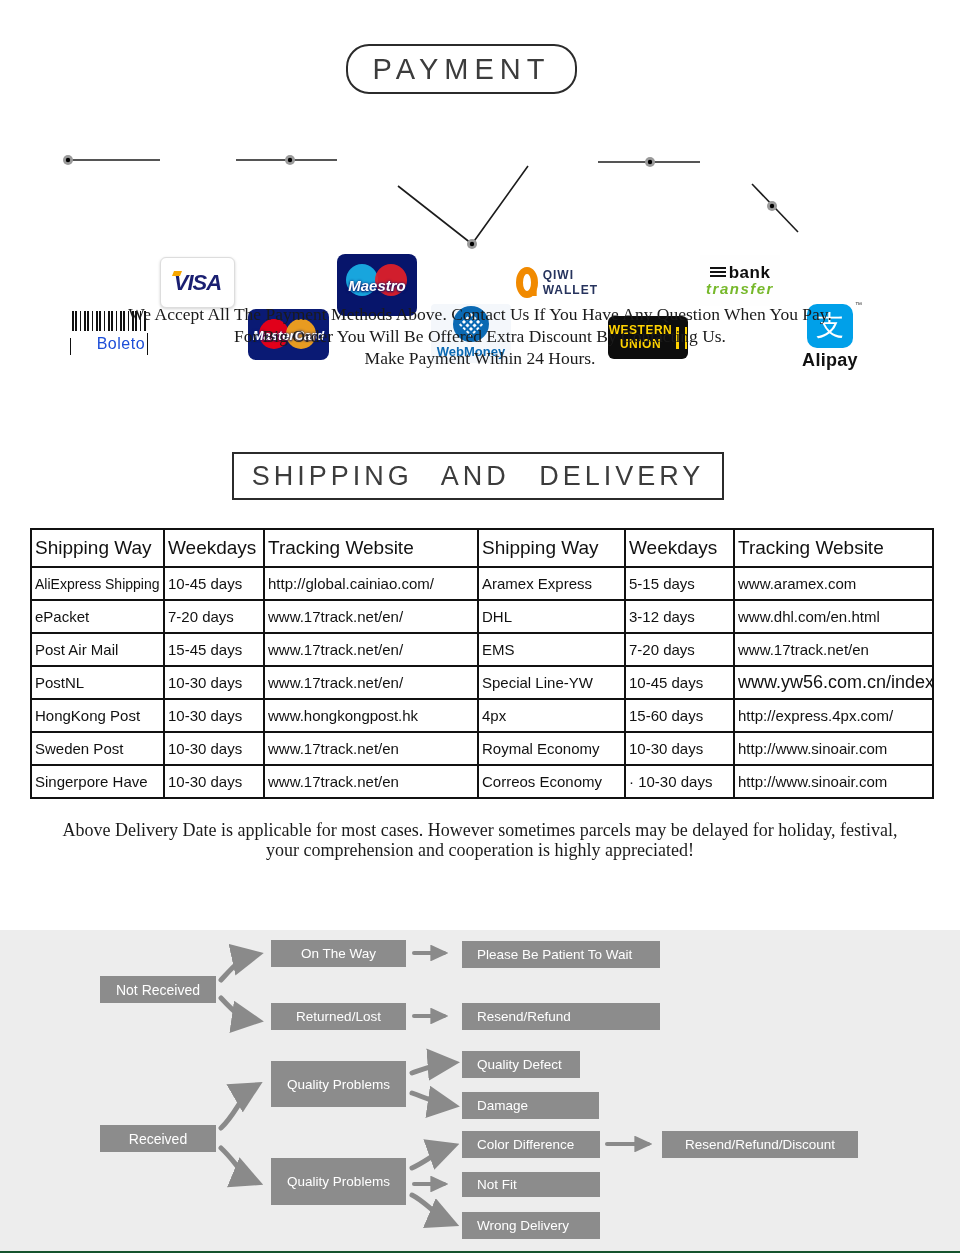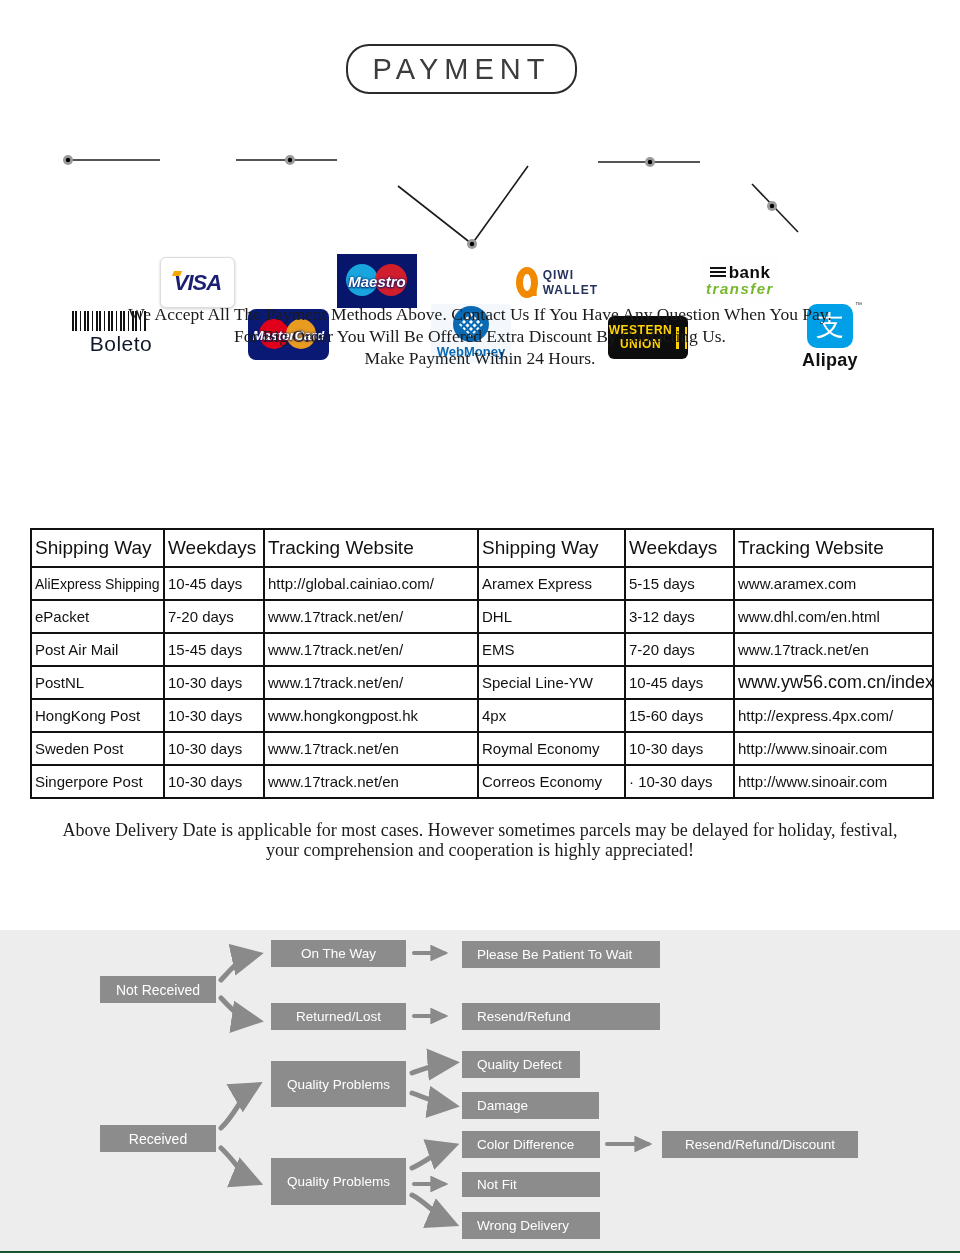--- a/index.html
+++ b/index.html
@@ -17,36 +17,36 @@
   .pay-area{position:absolute;left:0;top:120px;width:960px;height:150px;}
   .pay-area svg{position:absolute;left:0;top:0;}
   .logo{position:absolute;box-sizing:border-box;}
 
   .boleto{left:70px;top:191px;width:78px;height:47px;background:#fff;text-align:center;}
   .barcode{height:20px;margin:0 2px;
      background:repeating-linear-gradient(90deg,#111 0 2px,#fff 2px 3px,#111 3px 5px,#fff 5px 8px,#111 8px 9px,#fff 9px 12px);}
   .b-wrap{display:flex;align-items:flex-end;justify-content:center;gap:2px;height:24px;}
   .b-wrap .bar-l{width:2px;height:17px;background:#111;}
   .b-wrap .bar-r{width:3px;height:22px;background:#111;}
-  .b-wrap .b-txt{font-size:21px;color:#0f172a;line-height:22px;letter-spacing:0.5px;margin-left:24px;}
+  .b-wrap .b-txt{font-size:16px;color:#1d4ed8;line-height:22px;letter-spacing:0.5px;margin-left:24px;}
 
   .visa{left:160px;top:137px;width:75px;height:51px;background:#fff;border:1px solid #ddd;border-radius:6px;
         box-shadow:0 1px 3px rgba(0,0,0,.18);display:flex;align-items:center;justify-content:center;}
   .visa .v-txt{font-size:22px;font-weight:800;font-style:italic;color:#1a1f71;letter-spacing:-1px;}
   .visa .v-flag{position:absolute;left:12px;top:13px;width:8px;height:5px;background:#f7a600;transform:skewX(-22deg);}
 
   .mastercard{left:248px;top:189px;width:81px;height:51px;background:#0a1a74;border-radius:8px;}
   .mc-red{position:absolute;left:11px;top:10px;width:30px;height:30px;border-radius:50%;background:#e1001a;}
   .mc-org{position:absolute;left:38px;top:10px;width:30px;height:30px;border-radius:50%;background:#f4a21c;opacity:.95;}
   .card-txt{position:absolute;left:0;right:0;top:50%;transform:translateY(-50%);text-align:center;
         color:#fff;font-style:italic;font-weight:700;
         text-shadow:0 0 3px #0a1a74,0 1px 2px #0a1a74;}
   .mastercard .card-txt{font-size:13px;}
 
-  .maestro{left:337px;top:134px;width:80px;height:54px;background:#07156b;border-radius:0;}
+  .maestro{left:337px;top:134px;width:80px;height:62px;background:#07156b;border-radius:8px;}
   .ma-blu{position:absolute;left:9px;top:10px;width:32px;height:32px;border-radius:50%;background:#18a5dd;}
   .ma-red{position:absolute;left:38px;top:10px;width:32px;height:32px;border-radius:50%;background:#e32028;opacity:.92;}
   .maestro .card-txt{font-size:15px;text-shadow:0 0 3px #07156b,0 1px 2px #07156b;}
 
   .webmoney{left:431px;top:184px;width:80px;height:59px;background:#f4f7fb;border-radius:4px;text-align:center;}
   .wm-globe{position:relative;width:36px;height:36px;border-radius:50%;background:#0a69b3;margin:2px auto 0;}
   .wm-dots{position:absolute;left:9px;top:9px;width:18px;height:18px;transform:rotate(45deg);
         background-image:radial-gradient(#fff 1.4px,rgba(255,255,255,0) 1.5px);background-size:5px 5px;}
   .wm-label{font-size:13px;font-weight:700;color:#0a69b3;margin-top:2px;}
 
@@ -195,20 +195,23 @@
       <div class="ali-label">Alipay</div>
     </div>
   </div>
 
   <div class="note note-payment">
     <div>We Accept All The Payment Methods Above. Contact Us If You Have Any Question When You Pay.</div>
     <div>For Big Order You Will Be Offered Extra Discount By Contacting Us.</div>
     <div>Make Payment Within 24 Hours.</div>
   </div>
 
+  <div class="heading-box shipping-heading">
+    <span>SHIPPING AND DELIVERY</span>
+  </div>
 
   <table class="ship">
     <colgroup>
       <col style="width:133px">
         <col style="width:100px">
         <col style="width:214px">
       <col style="width:147px">
         <col style="width:109px">
         <col style="width:199px">
     </colgroup>
@@ -265,21 +268,21 @@
         </tr>
         <tr>
           <td>Sweden Post</td>
           <td>10-30 days</td>
           <td>www.17track.net/en</td>
           <td>Roymal Economy</td>
           <td>10-30 days</td>
           <td>http://www.sinoair.com</td>
         </tr>
         <tr>
-          <td>Singerpore Post</td>
+          <td>Singerpore Have</td>
           <td>10-30 days</td>
           <td>www.17track.net/en</td>
           <td>Correos Economy</td>
           <td>· 10-30 days</td>
           <td>http://www.sinoair.com</td>
         </tr>
       </tbody>
   </table>
 
   <div class="note note-shipping">

